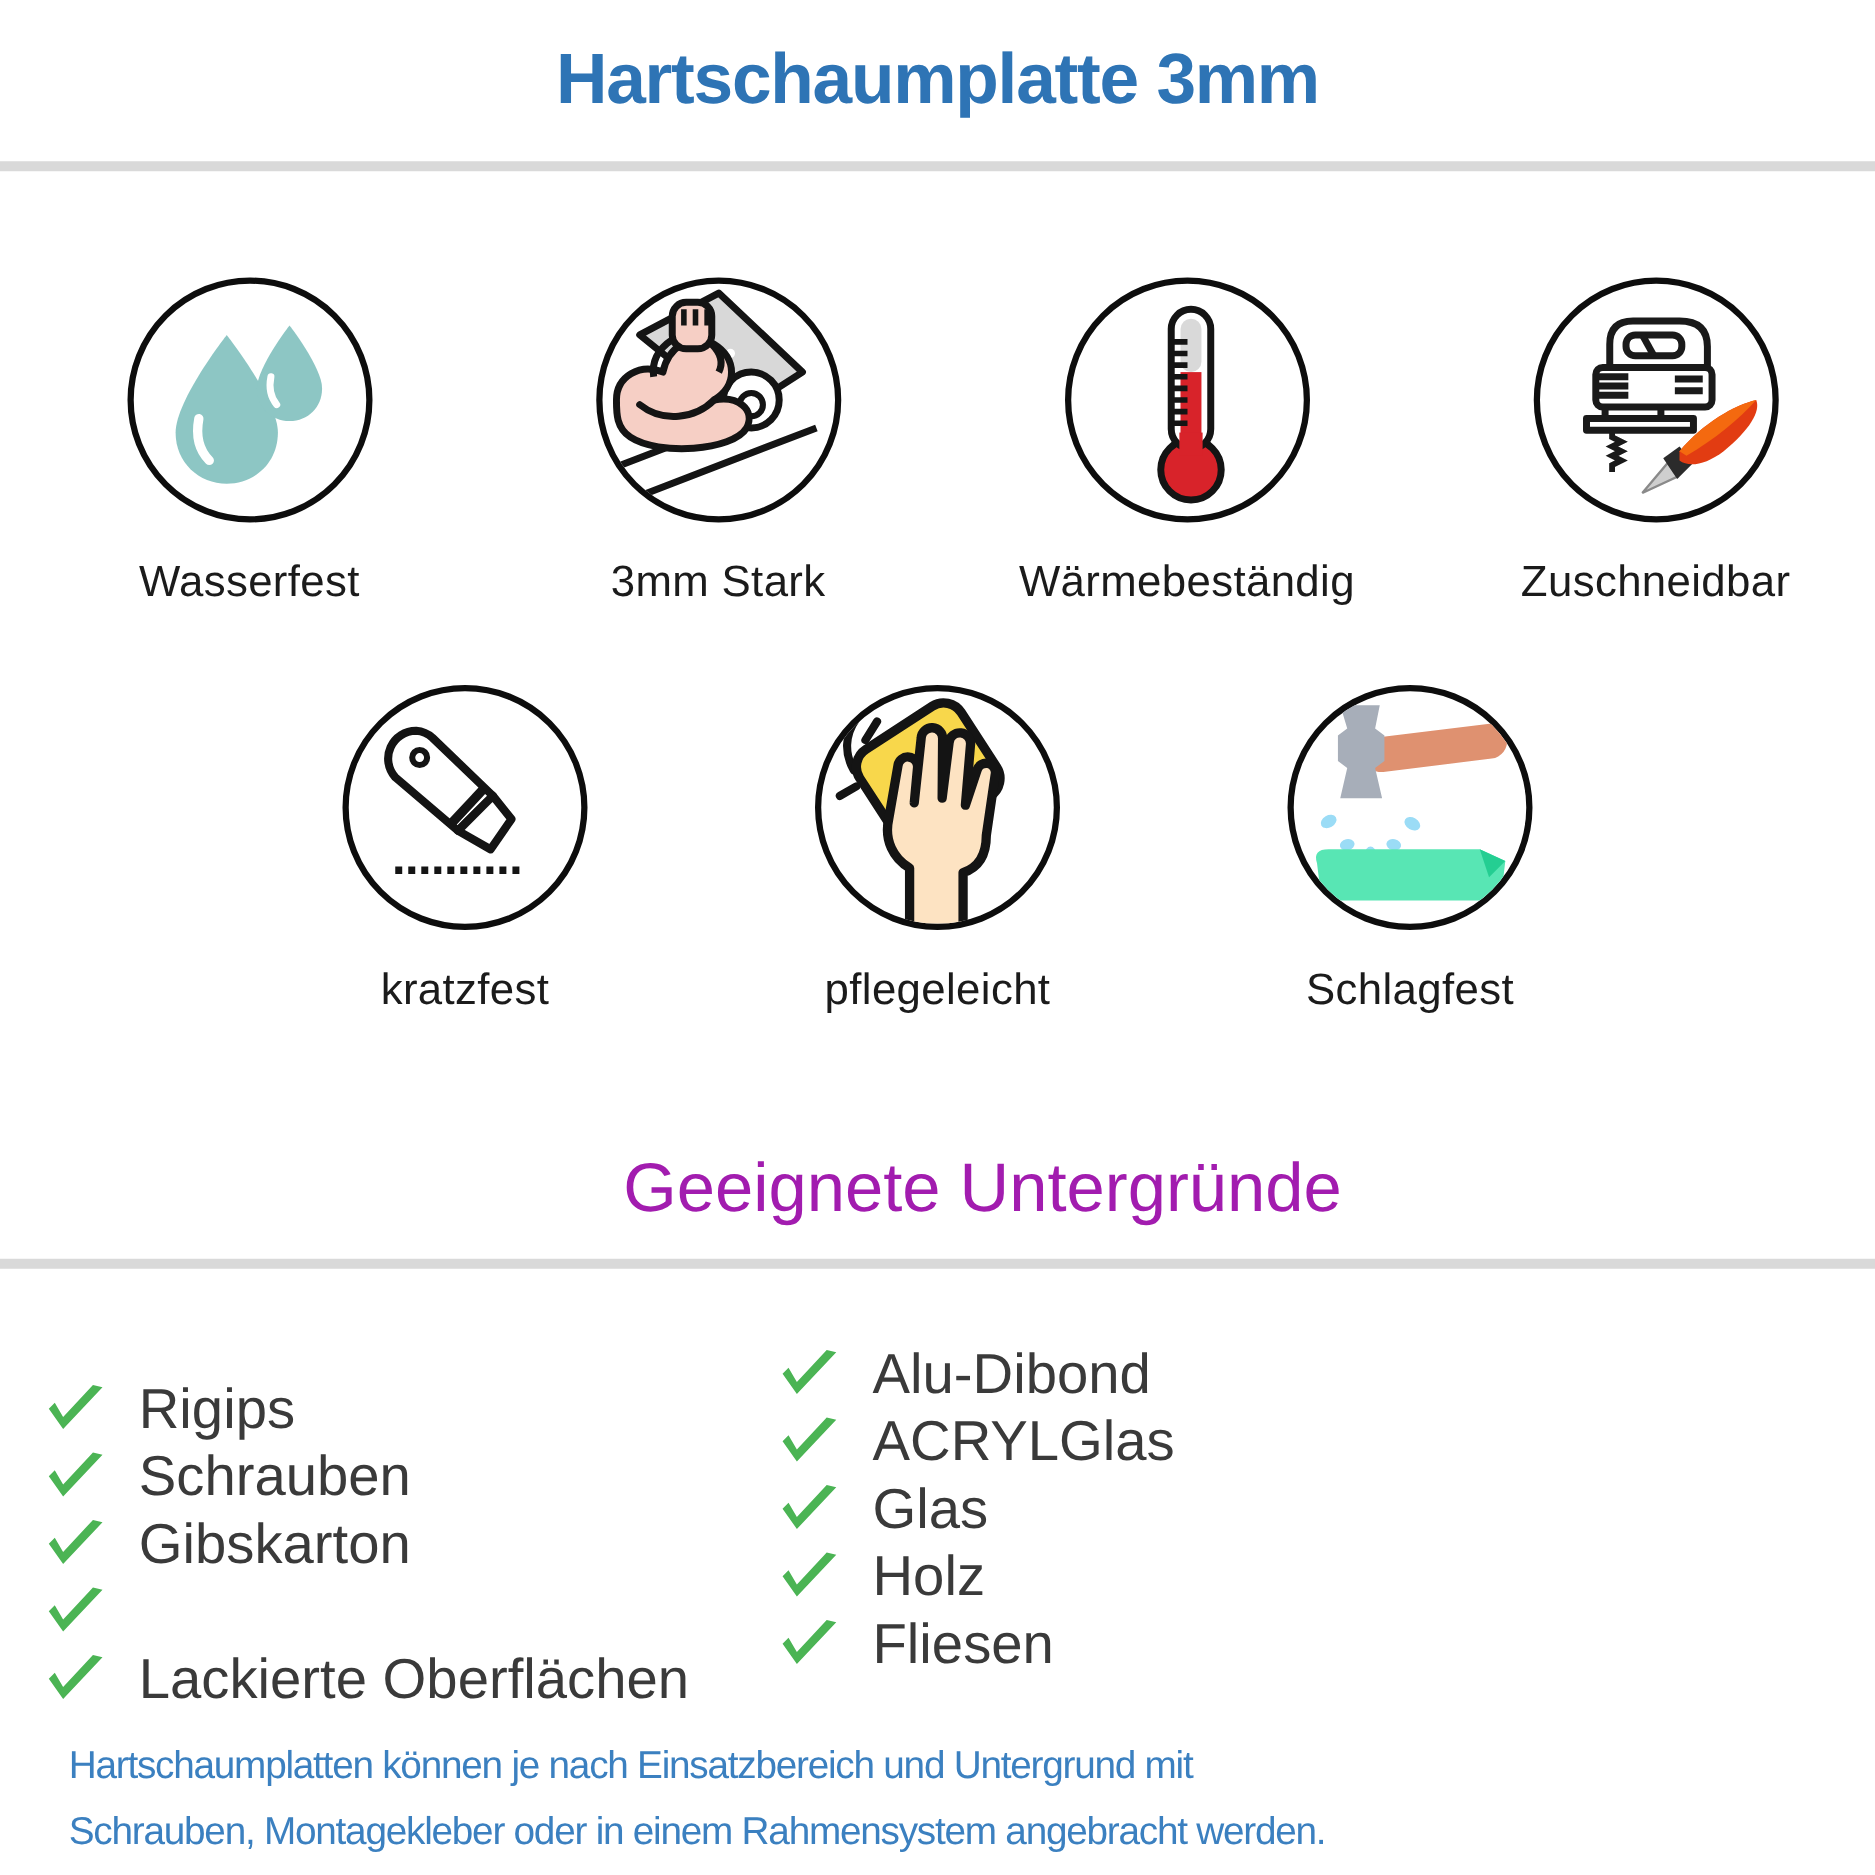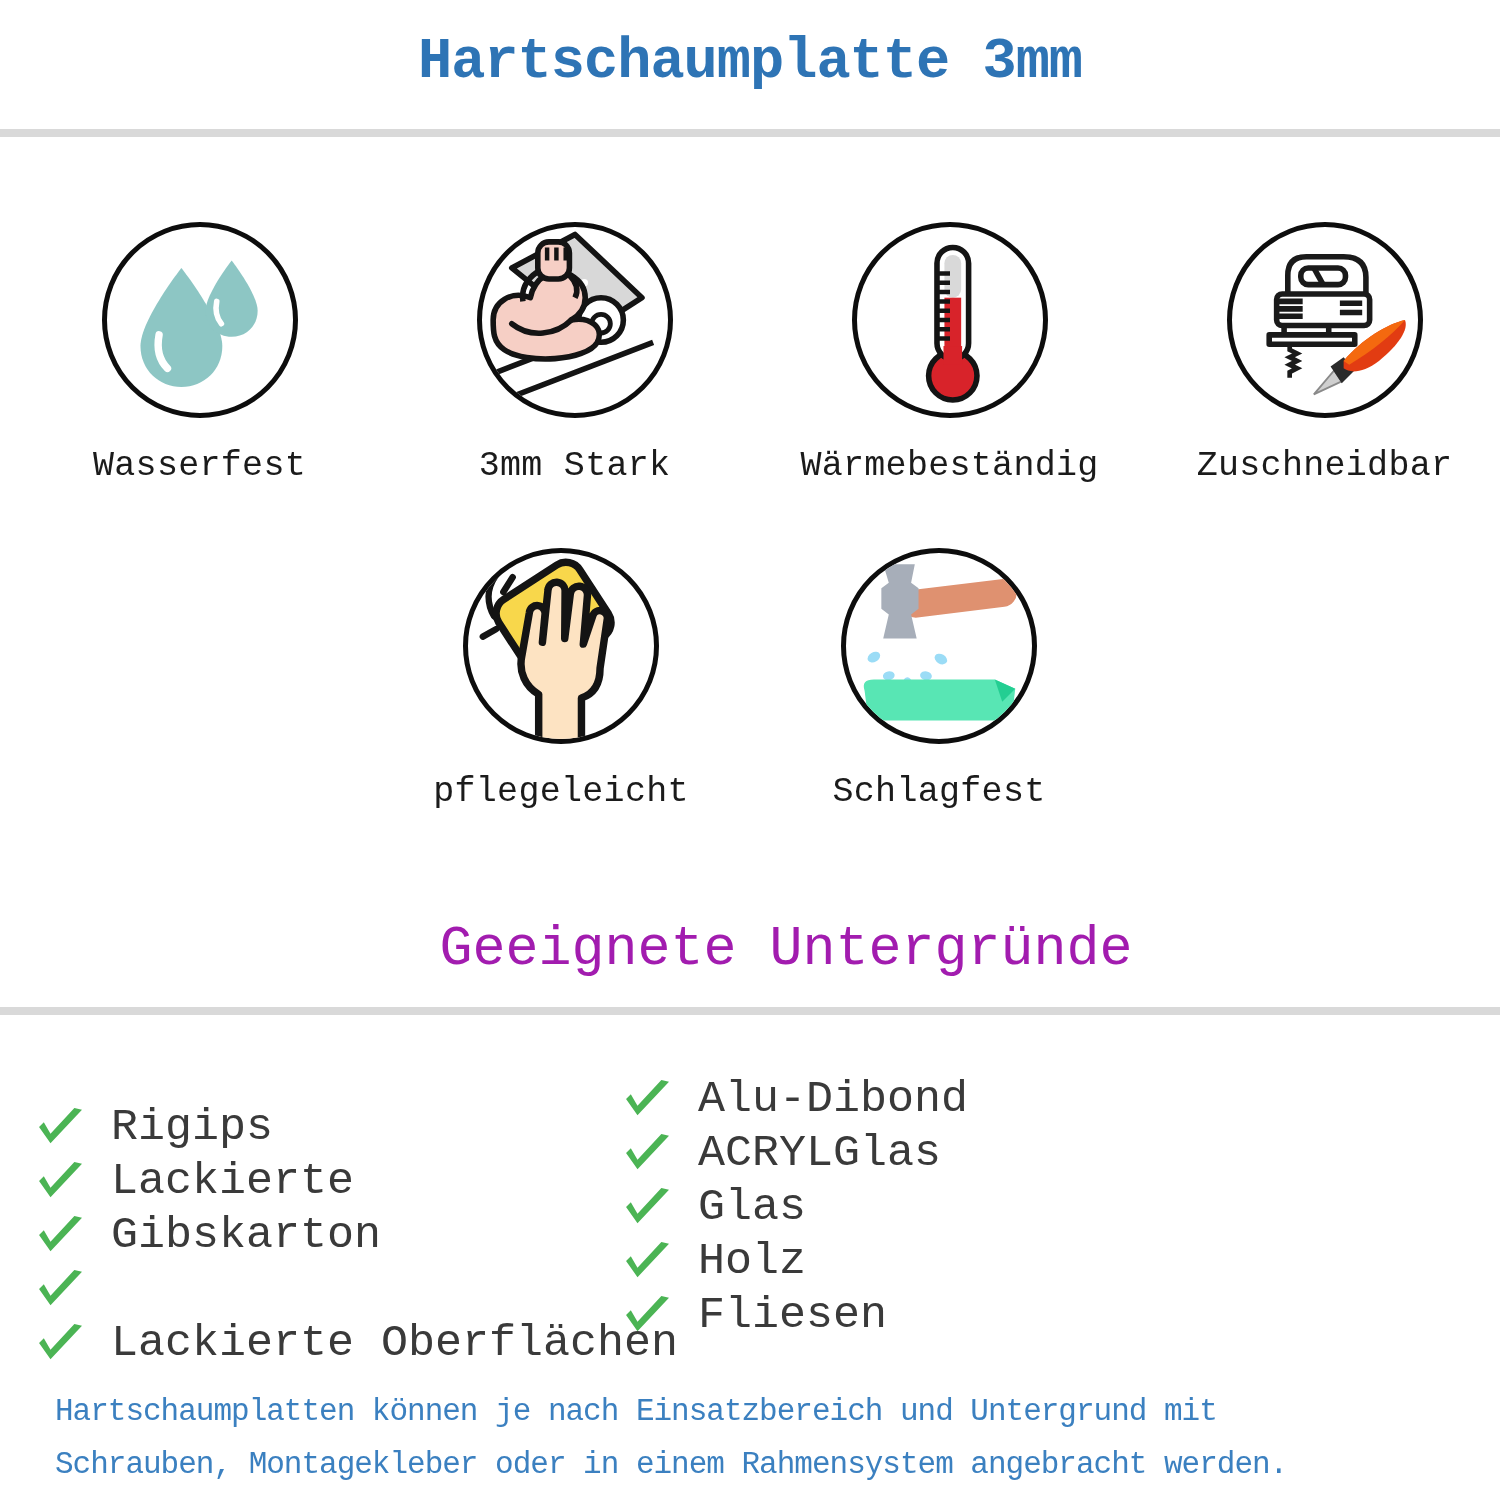--- a/index.html
+++ b/index.html
@@ -1,18 +1,18 @@
 <!DOCTYPE html>
 <html><head>
 <meta charset="utf-8">
 <style>
   html,body{margin:0;padding:0;background:#fff;}
   .page{
     position:relative;width:1500px;height:1500px;background:#ffffff;
-    font-family:Liberation Mono, monospace;overflow:hidden;
+    font-family:Liberation Sans, sans-serif;overflow:hidden;
   }
   .title{
     position:absolute;top:30px;left:0;width:100%;margin:0;
     text-align:center;font-size:57px;font-weight:700;letter-spacing:-1px;
     color:#2e74b5;
   }
   .subtitle{
     position:absolute;top:918px;left:0;width:100%;margin:0;
     text-align:center;font-size:55px;font-weight:400;letter-spacing:0px;
     color:#a21caf;
@@ -120,20 +120,32 @@
           <path d="M60 72 C70 60 84 52 93 50 C86 58 75 67 63 74 Z" fill="#f4690f"></path>
         </svg>
       </div>
       <div class="flabel">Zuschneidbar</div>
     </div>
 
   </section>
 
   <section class="featrow row2">
 
+    <div class="feature">
+      <div class="circle">
+        <svg viewBox="0 0 100 100">
+          <path d="M29 17 a12 12 0 0 0 -9 20 L47 60 L62 45 L36 20 a12 12 0 0 0 -7 -3 Z" fill="#ffffff" stroke="#141414" stroke-width="3.5" stroke-linejoin="round"></path>
+          <circle cx="30.5" cy="28.5" r="3.2" fill="none" stroke="#141414" stroke-width="2.6"></circle>
+          <path d="M44 57 L58 42" stroke="#141414" stroke-width="4" fill="none"></path>
+          <polygon points="47,60 62,45 70,55 61,68" fill="#ffffff" stroke="#141414" stroke-width="3.5" stroke-linejoin="round"></polygon>
+          <line x1="20" y1="77" x2="74" y2="77" stroke="#141414" stroke-width="3.2" stroke-dasharray="3 2.6"></line>
+        </svg>
+      </div>
+      <div class="flabel">kratzfest</div>
+    </div>
 
     <div class="feature">
       <div class="circle">
         <svg viewBox="0 0 100 100">
           <path d="M14 34 C10 27 10 19 15 12 M24 13 L19 21 M8 45 L15 41" stroke="#141414" stroke-width="3.5" fill="none" stroke-linecap="round"></path>
           <rect x="20" y="12" width="52" height="46" rx="9" transform="rotate(-33 46 35)" fill="#f8d74b" stroke="#141414" stroke-width="4"></rect>
           <path d="M38 102 L38 76 C31 72 27 64 29 55 L33 32 A4.2 4.2 0 0 1 41.4 33 L40 48 L43 20 A4.6 4.6 0 0 1 52.2 20.6 L52 46 L55 22 A4.6 4.6 0 0 1 64.2 23 L62 49 L67 34 A4 4 0 0 1 74.8 36 L71 62 C71 71 67 76 61 78 L61 102 Z" fill="#fde3c2" stroke="#141414" stroke-width="4" stroke-linejoin="round"></path>
         </svg>
       </div>
       <div class="flabel">pflegeleicht</div>
@@ -165,21 +177,21 @@
     <li>
       <svg class="check" viewBox="0 0 52 44">
           <polygon points="3,22 15,39 48,4 40,2 15,29 8,17" fill="#4bb454"></polygon>
         </svg>
       <span>Rigips</span>
       </li>
     <li>
       <svg class="check" viewBox="0 0 52 44">
           <polygon points="3,22 15,39 48,4 40,2 15,29 8,17" fill="#4bb454"></polygon>
         </svg>
-      <span>Lackierte</span>
+      <span>Schrauben</span>
       </li>
     <li>
       <svg class="check" viewBox="0 0 52 44">
           <polygon points="3,22 15,39 48,4 40,2 15,29 8,17" fill="#4bb454"></polygon>
         </svg>
       <span>Gibskarton</span>
       </li>
     <li>
       <svg class="check" viewBox="0 0 52 44">
           <polygon points="3,22 15,39 48,4 40,2 15,29 8,17" fill="#4bb454"></polygon>

